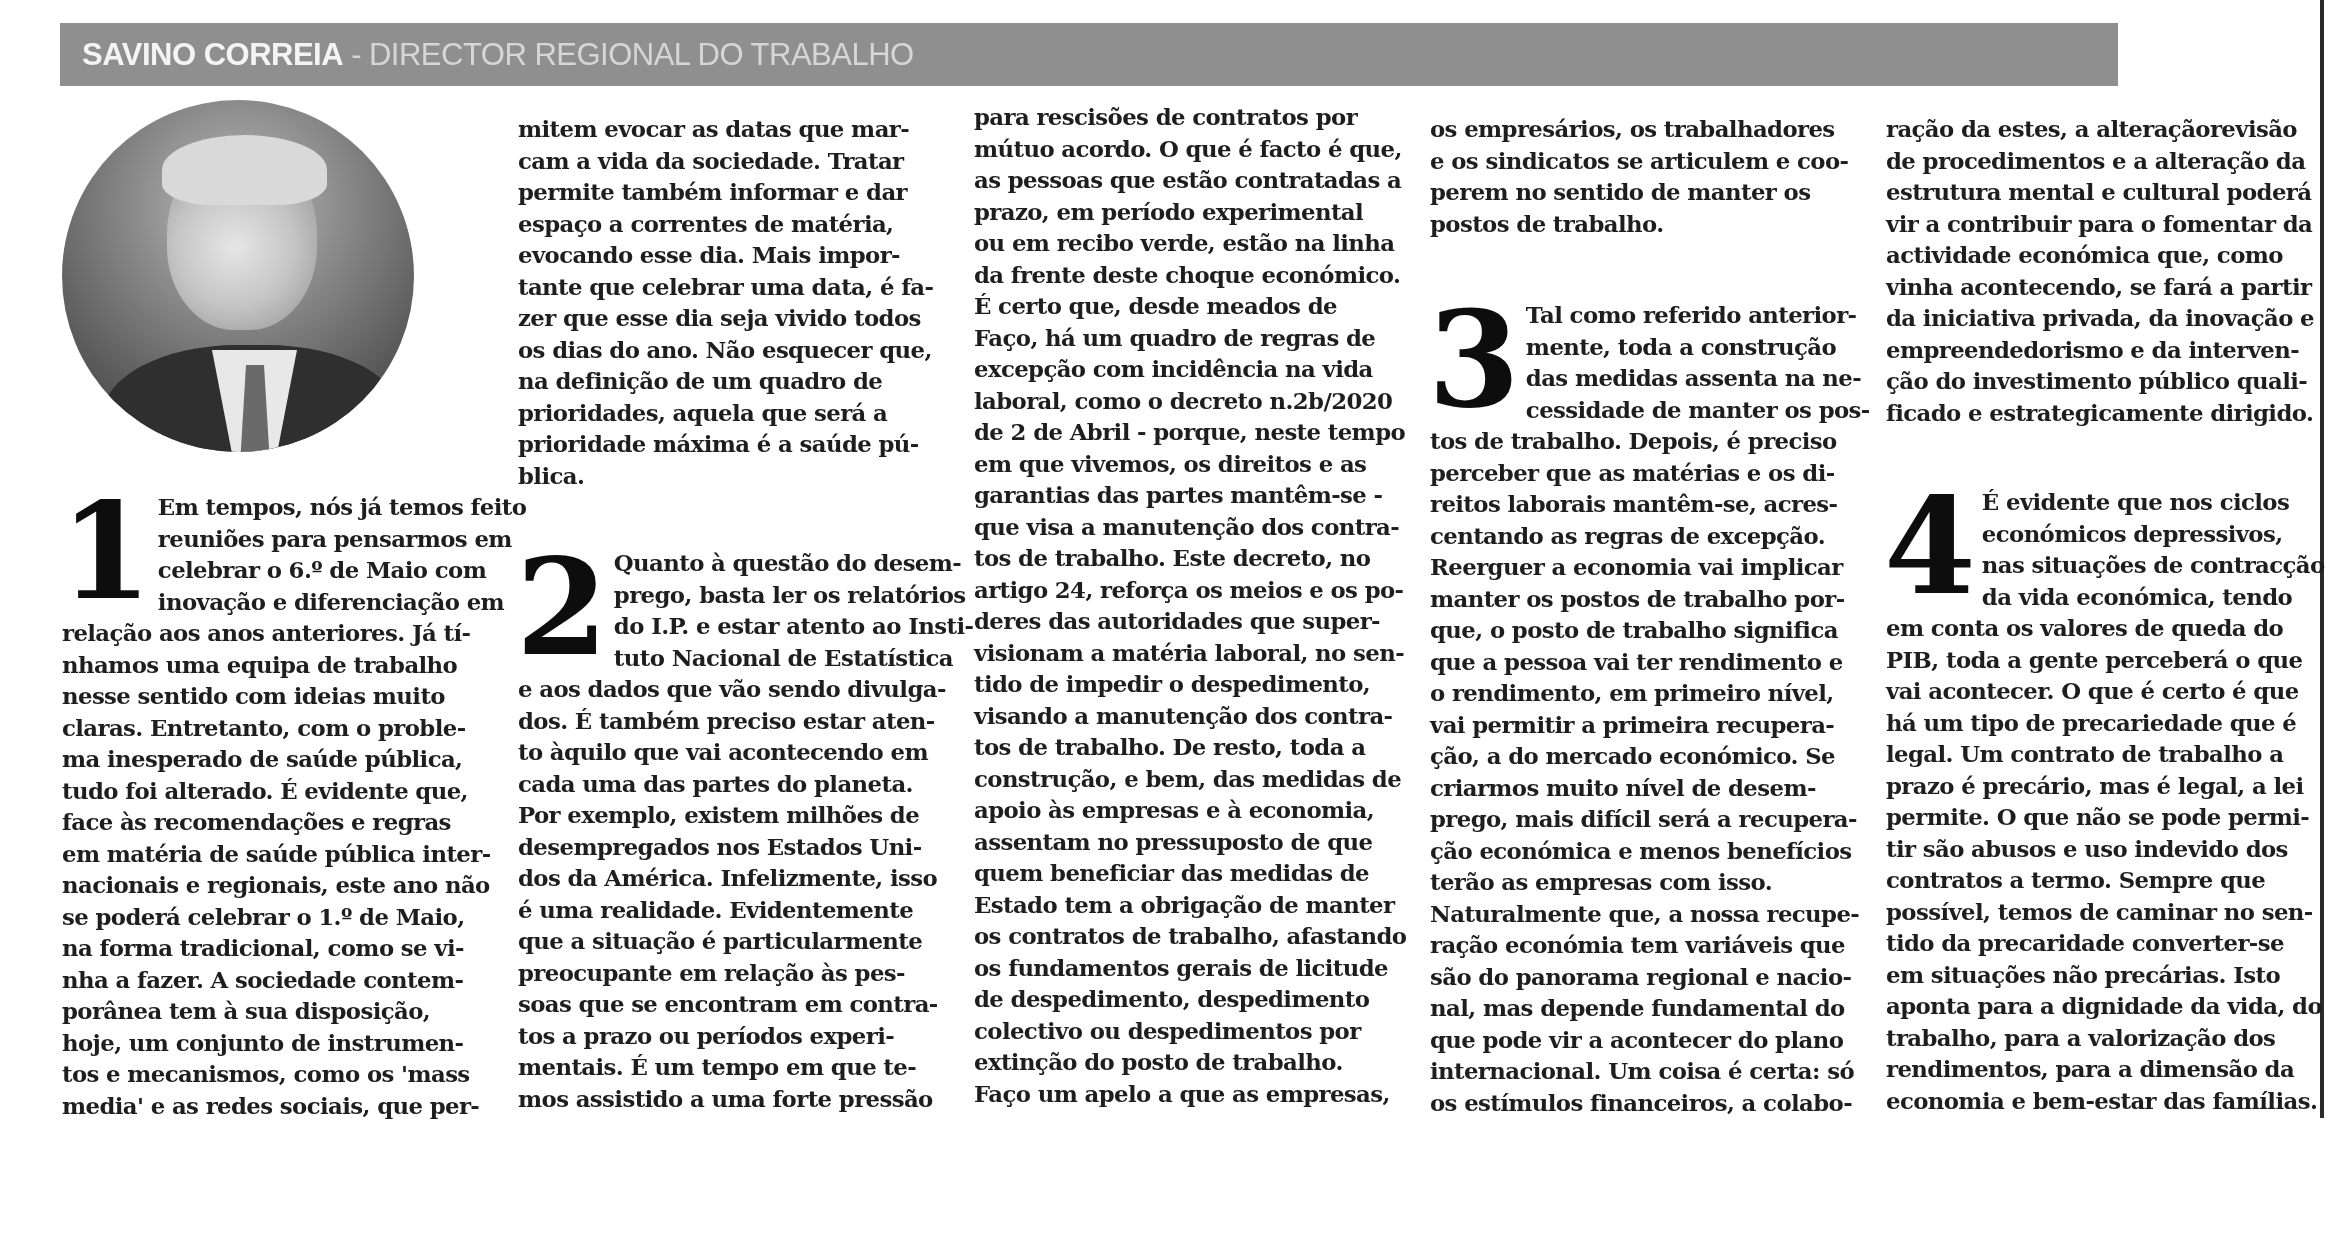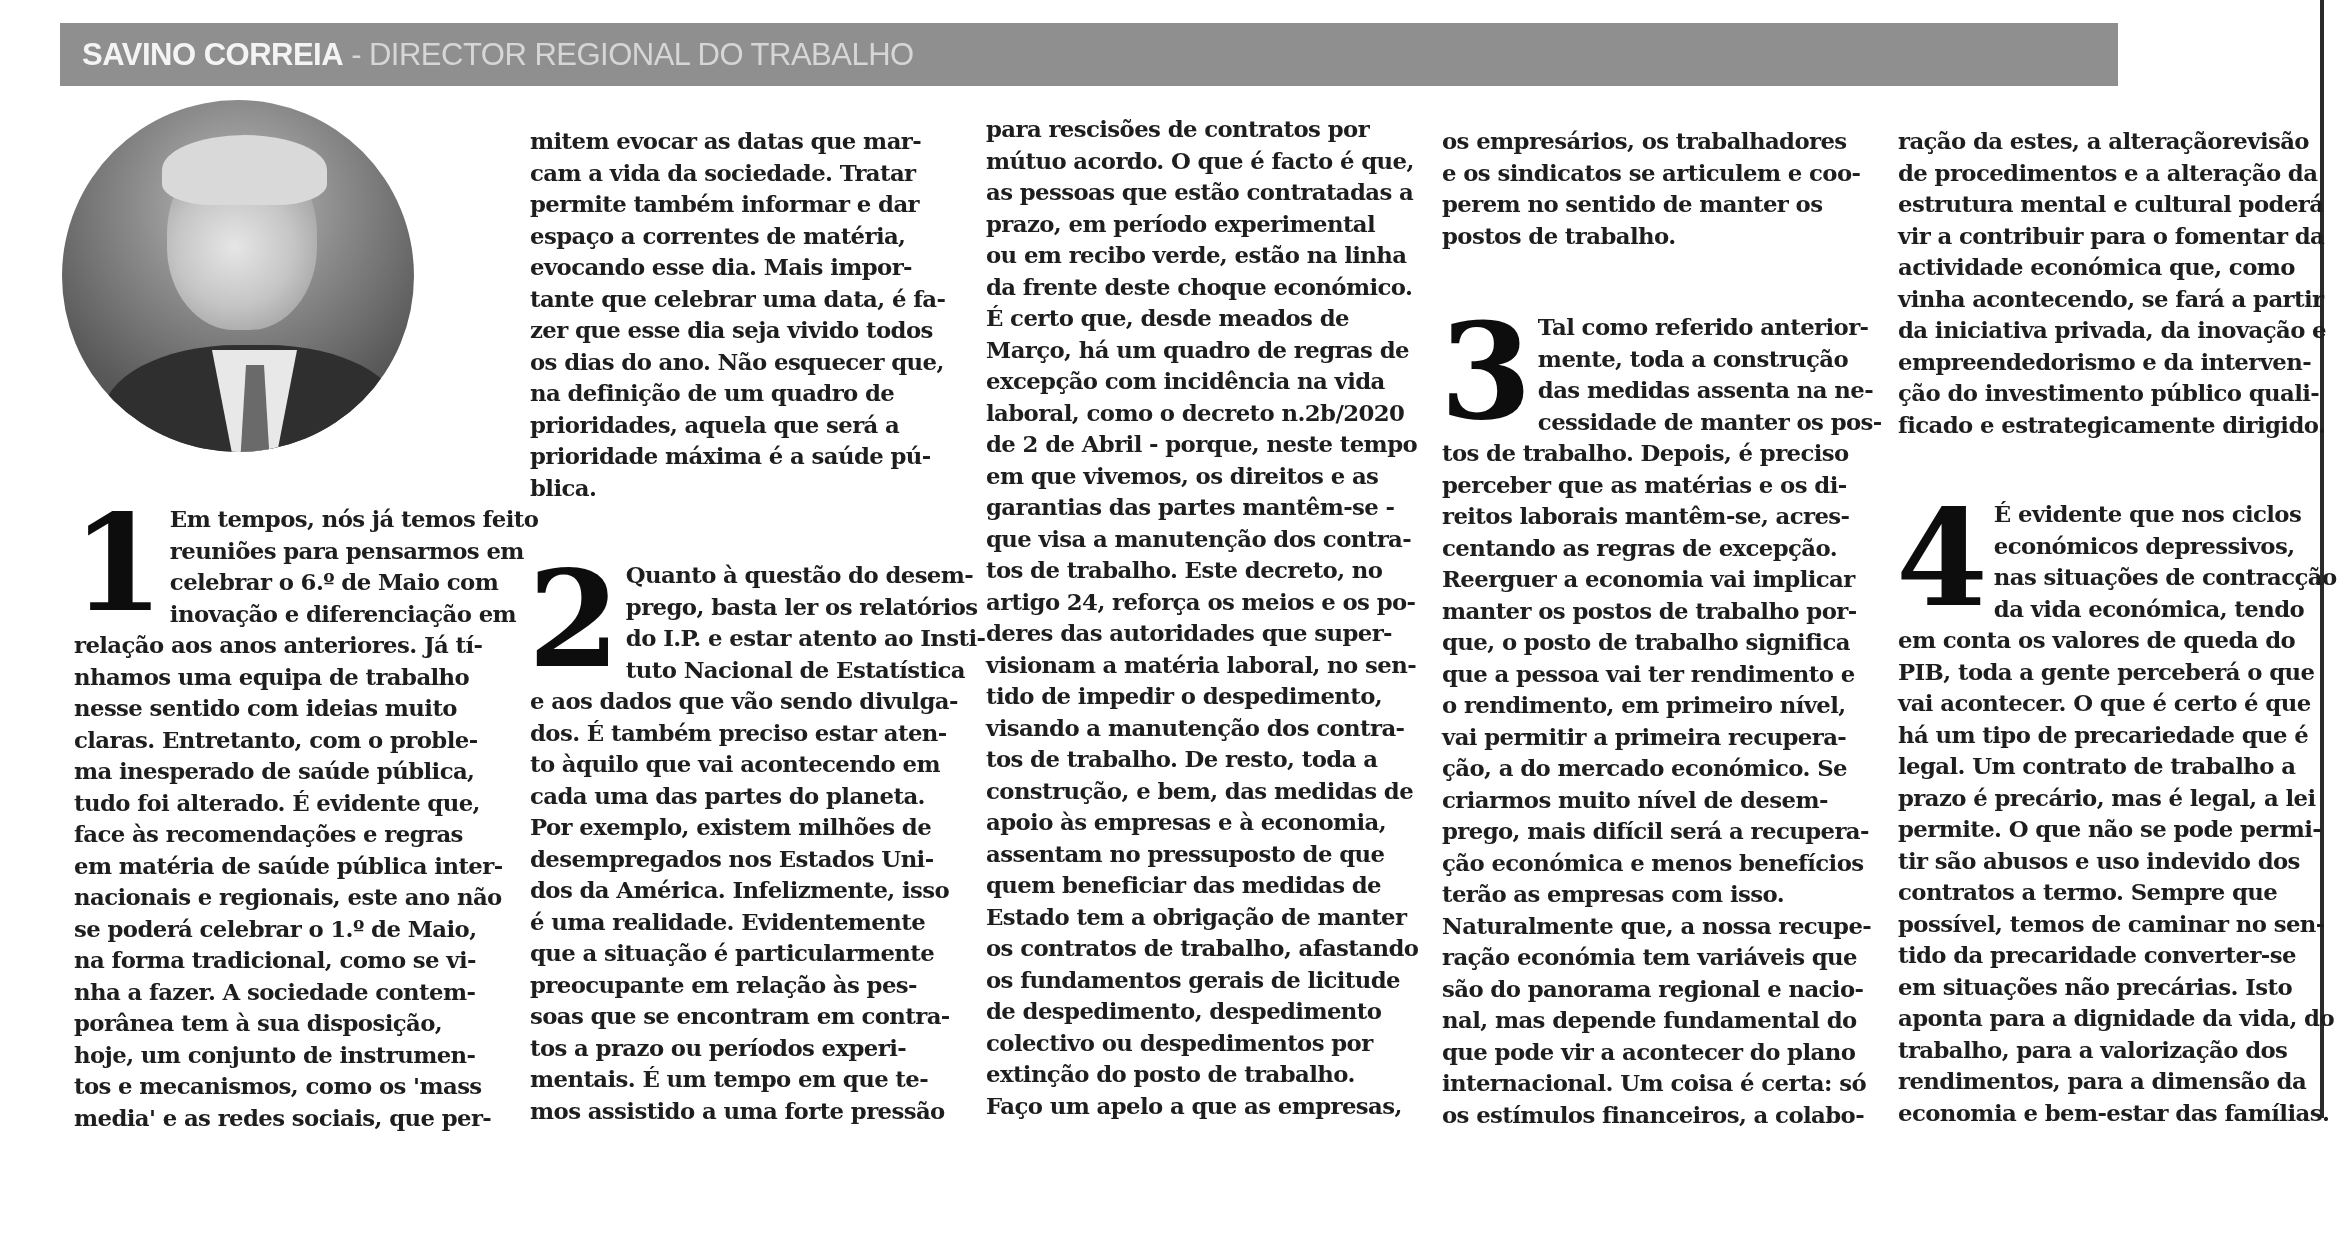--- a/index.html
+++ b/index.html
@@ -44,21 +44,21 @@
   }
   .photo .tie {
     position: absolute; left: 178px; top: 265px; width: 30px; height: 100px; background: #6a6a6a;
     clip-path: polygon(20% 0, 80% 0, 100% 100%, 0 100%);
   }
 
   .column {
     position: absolute; width: 420px; font-size: 22.8px; line-height: 31.5px; font-weight: bold;
     letter-spacing: -0.6px; color: #1e1e1e;
   }
-  .column p { margin: 12px; text-align: left; }
+  .column p { margin: 0; text-align: left; }
   .line { display: block; white-space: nowrap; }
   .drop {
     float: left; font-size: 132px; line-height: 112px; font-weight: bold; margin: 4px 10px 0 -2px;
     color: #0d0d0d; font-family: "DejaVu Serif", serif; letter-spacing: -4px;
   }
 </style>
 </head>
 <body>
 
 <div class="header-bar">
@@ -143,21 +143,21 @@
 
 <div class="column" id="col2" style="left:974px; top:102px;">
     <p>
       <span class="line">para rescisões de contratos por</span>
       <span class="line">mútuo acordo. O que é facto é que,</span>
       <span class="line">as pessoas que estão contratadas a</span>
       <span class="line">prazo, em período experimental</span>
       <span class="line">ou em recibo verde, estão na linha</span>
       <span class="line">da frente deste choque económico.</span>
       <span class="line">É certo que, desde meados de</span>
-      <span class="line">Março, há um quadro de regras de</span>
+      <span class="line">Faço, há um quadro de regras de</span>
       <span class="line">excepção com incidência na vida</span>
       <span class="line">laboral, como o decreto n.2b/2020</span>
       <span class="line">de 2 de Abril - porque, neste tempo</span>
       <span class="line">em que vivemos, os direitos e as</span>
       <span class="line">garantias das partes mantêm-se -</span>
       <span class="line">que visa a manutenção dos contra-</span>
       <span class="line">tos de trabalho. Este decreto, no</span>
       <span class="line">artigo 24, reforça os meios e os po-</span>
       <span class="line">deres das autoridades que super-</span>
       <span class="line">visionam a matéria laboral, no sen-</span>

